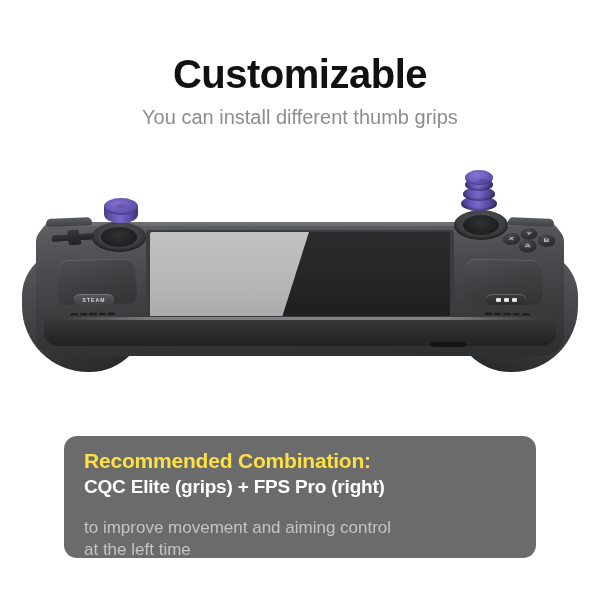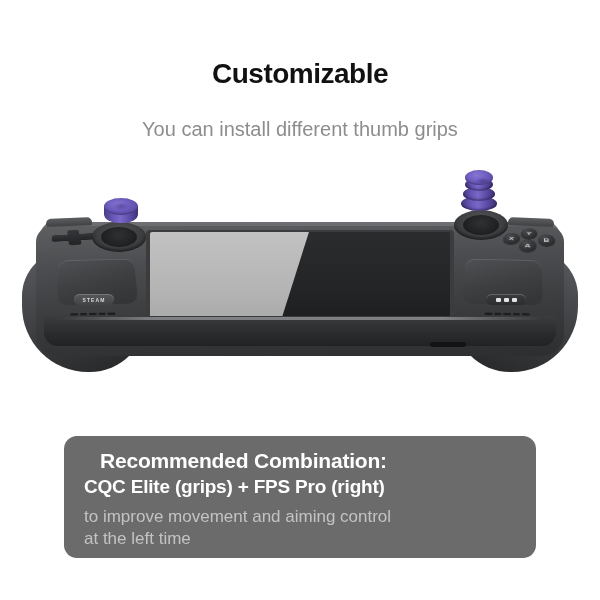--- a/index.html
+++ b/index.html
@@ -18,28 +18,28 @@
 
   
   #header {
     position: absolute;
     left: 0;
     top: 52px;
     width: 600px;
     text-align: center;
   }
   #title {
-    font-size: 28px;
+    font-size: 40px;
     font-weight: bold;
     color: #111111;
     letter-spacing: -0.5px;
     line-height: 44px;
   }
   #subtitle {
-    margin-top: 20px;
+    margin-top: 8px;
     font-size: 20px;
     color: #8d8d8d;
     line-height: 27px;
     font-weight: 400;
   }
 
   
   #device-stage {
     position: absolute;
     left: 0;
@@ -388,34 +388,33 @@
     width: 472px;
     height: 122px;
     background: #6b6b6b;
     border-radius: 13px;
     box-sizing: border-box;
     padding: 12px 18px 10px 20px;
   }
   .callout-h1 {
     font-size: 21px;
     font-weight: bold;
-    color: #ffffff;
+    color: #fde047;
     line-height: 26px;
     letter-spacing: -0.2px;
-    margin-left: 16px;
   }
   .callout-h2 {
     font-size: 19px;
     font-weight: bold;
     color: #ffffff;
     line-height: 25px;
     letter-spacing: -0.2px;
   }
   .callout-body {
-    margin-top: 7px;
+    margin-top: 18px;
     font-size: 17px;
     color: #c3c3c3;
     line-height: 22px;
   }
 </style>
 </head>
 <body>
 
 <div id="page">
 

